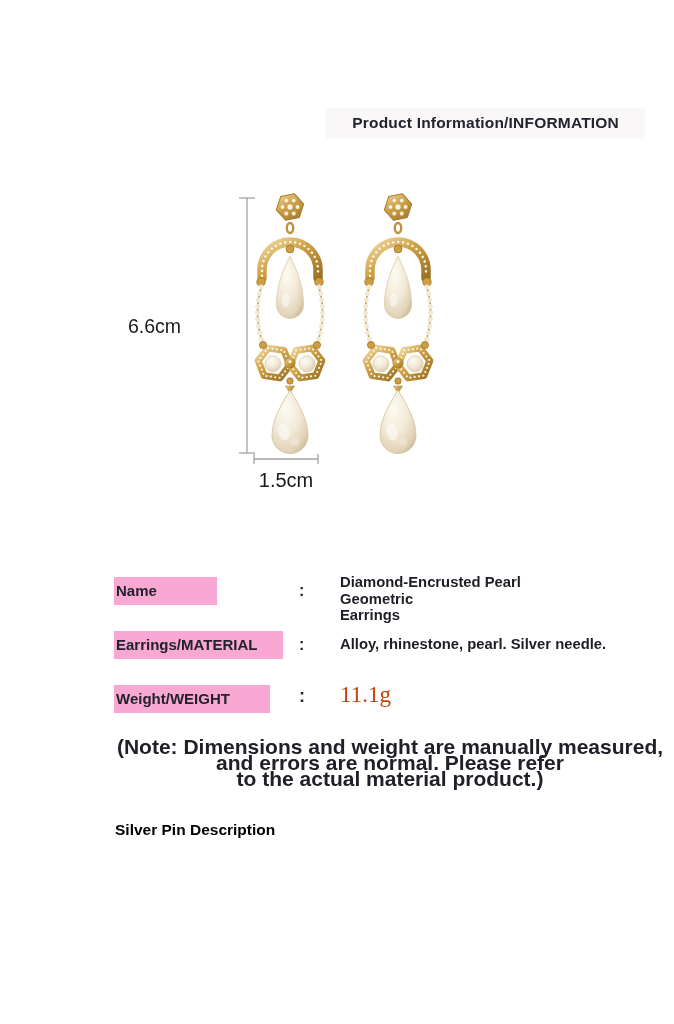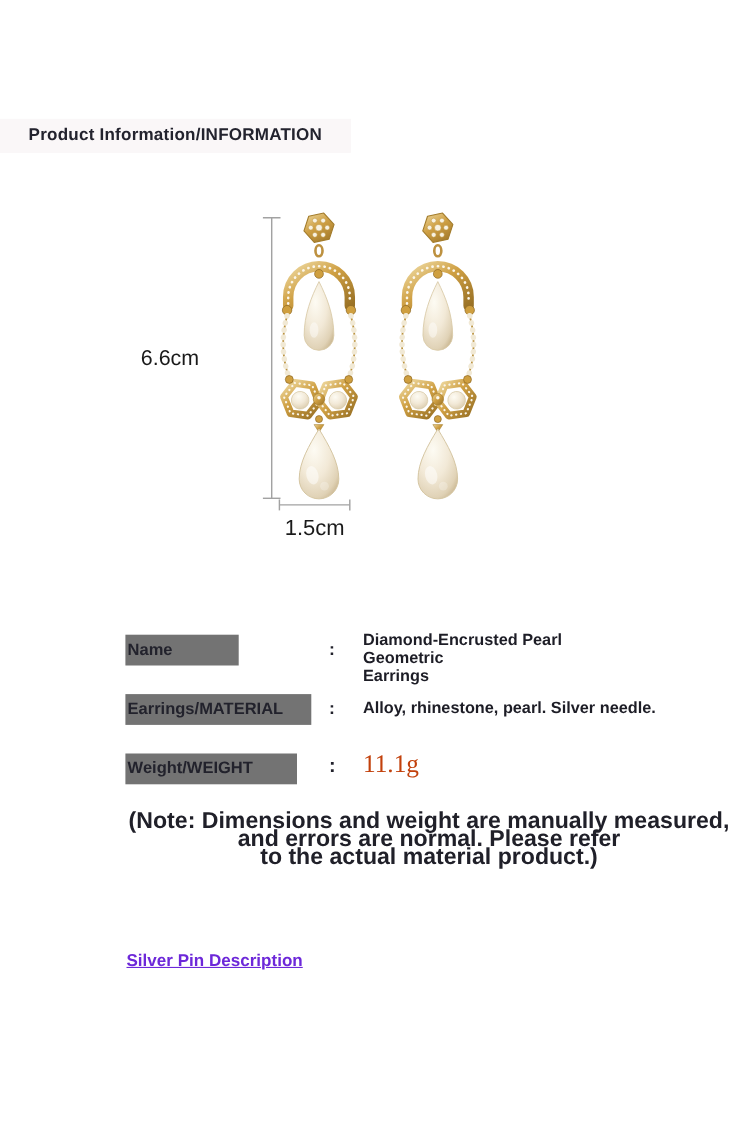--- a/index.html
+++ b/index.html
@@ -1,54 +1,54 @@
 <!DOCTYPE html>
 <html><head>
 <meta charset="utf-8">
 <style>
   html,body{margin:0;padding:0;background:#ffffff;}
   .page{
     position:relative;width:674px;height:1024px;background:#ffffff;overflow:hidden;
     font-family:"Liberation Sans","DejaVu Sans",sans-serif;color:#22222c;
   }
   
-  .title-wrap{position:absolute;top:108px;left:0;width:645px;text-align:left;}
+  .title-wrap{position:absolute;top:108px;left:0;width:645px;text-align:right;}
   .title-chip{
     display:inline-block;background:#faf7f8;padding:6px 26px 7px;
     font-size:15.5px;font-weight:700;letter-spacing:.2px;color:#23232e;
   }
   
   .fig-svg{position:absolute;top:170px;left:0;}
   .rs{fill:#f8f2e2;stroke:#c09a45;stroke-width:.5;}
   .goldbead{fill:#cf9f3f;stroke:#8a6420;stroke-width:.6;}
   .chain-core{fill:none;stroke:#bb9340;stroke-width:1.6;}
   .chain-beads{fill:none;stroke:#f1e9d5;stroke-width:5;stroke-dasharray:0.2 6.4;stroke-linecap:round;}
   .hexframe{fill:none;stroke:url(#gold);stroke-width:7;stroke-linejoin:round;}
   .hexdots{fill:none;stroke:#fbf6ea;stroke-width:2;stroke-dasharray:0.2 4.2;stroke-linecap:round;}
   .dim-label{position:absolute;color:#1a1a1a;font-weight:500;}
   .dim-height{left:128px;top:315px;width:112px;text-align:left;font-size:19.5px;}
   .dim-width{left:236px;top:469px;width:100px;text-align:center;font-size:20px;}
   
-  .chip{position:absolute;left:114px;background:#737373;font-size:15px;line-height:19px;font-weight:700;color:#22222c;}
+  .chip{position:absolute;left:114px;background:#f9a8d4;font-size:15px;line-height:19px;font-weight:700;color:#22222c;}
   .name-label{top:577px;padding:4px 60px 5px 2px;}
   .material-label{top:631px;padding:4px 26px 5px 2px;}
   .weight-label{top:685px;padding:4px 40px 5px 2px;}
   .colon{position:absolute;left:299px;font-weight:700;font-size:16px;line-height:16px;color:#22222c;}
   .name-colon{top:583px;}
   .material-colon{top:637px;}
   .weight-colon{top:688px;font-size:18px;}
-  .value{position:absolute;left:330px;color:#1d1d26;font-weight:700;}
+  .value{position:absolute;left:340px;color:#1d1d26;font-weight:700;}
   .name-value{top:574px;width:255px;font-size:14.8px;line-height:16.5px;}
   .name-value span{display:block;}
   .material-value{top:636px;font-size:14.8px;}
   .weight-value{top:682px;font-family:"Liberation Serif","DejaVu Serif",serif;font-weight:400;font-size:23px;color:#c2410c;}
   
   .note{position:absolute;left:112px;top:739px;width:556px;font-size:21px;line-height:15.8px;font-weight:700;color:#202029;text-align:center;}
   .note span{display:block;}
-  .pin-heading{position:absolute;left:115px;top:865px;font-size:15.5px;font-weight:700;color:#6d28d9;text-decoration:underline;}
+  .pin-heading{position:absolute;left:115px;top:821px;font-size:15.5px;font-weight:700;color:#000000;}
   .pin-desc{position:absolute;left:112px;top:879px;font-size:15.2px;line-height:20.5px;font-weight:700;color:#1f1f28;}
   .pin-desc span{display:block;}
 </style>
 </head>
 <body>
 
 <div class="page">
 
   <div class="title-wrap">
     <span class="title-chip">Product Information/INFORMATION</span>

